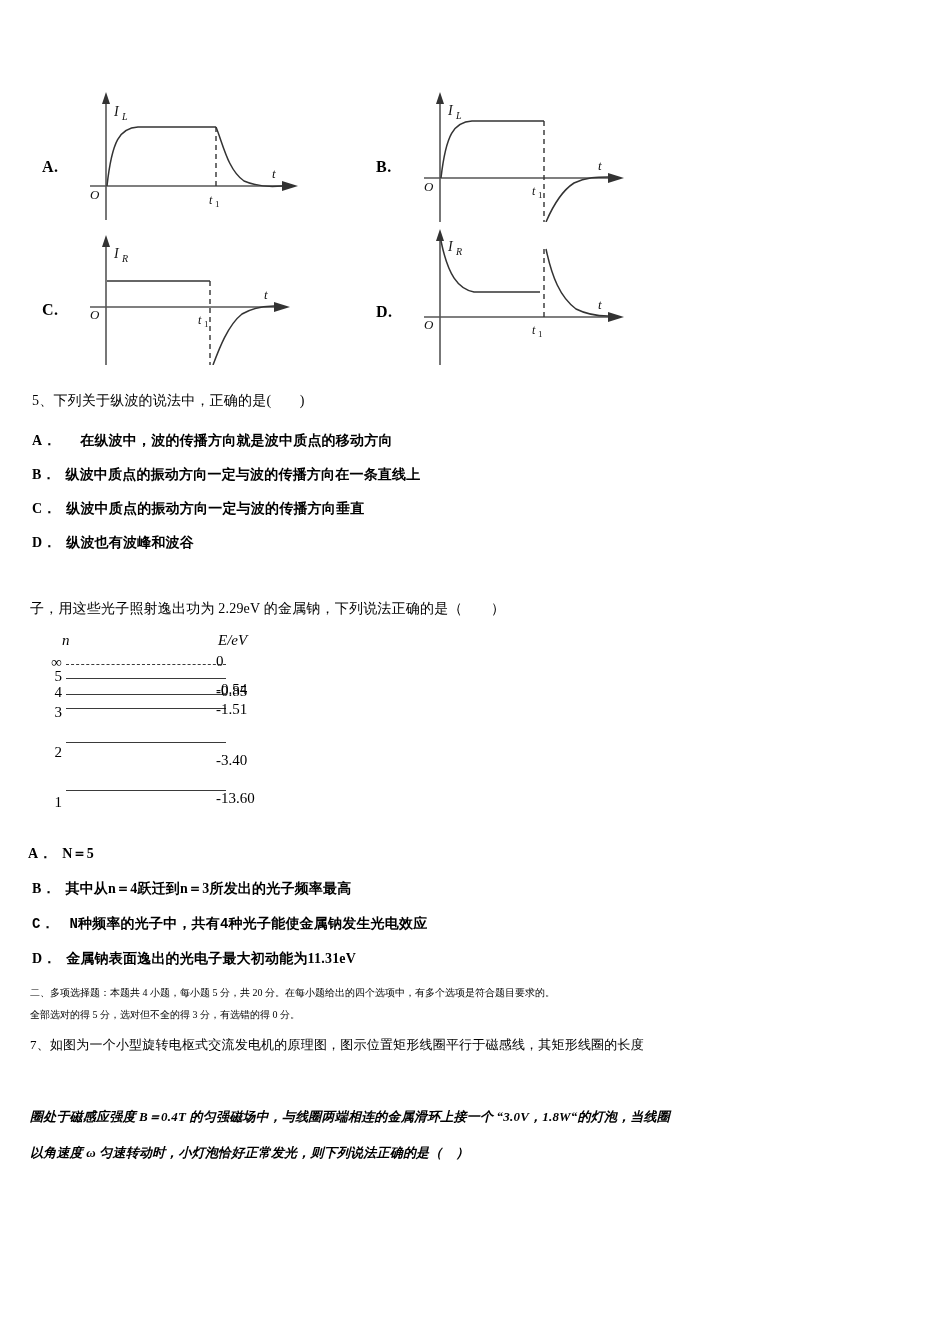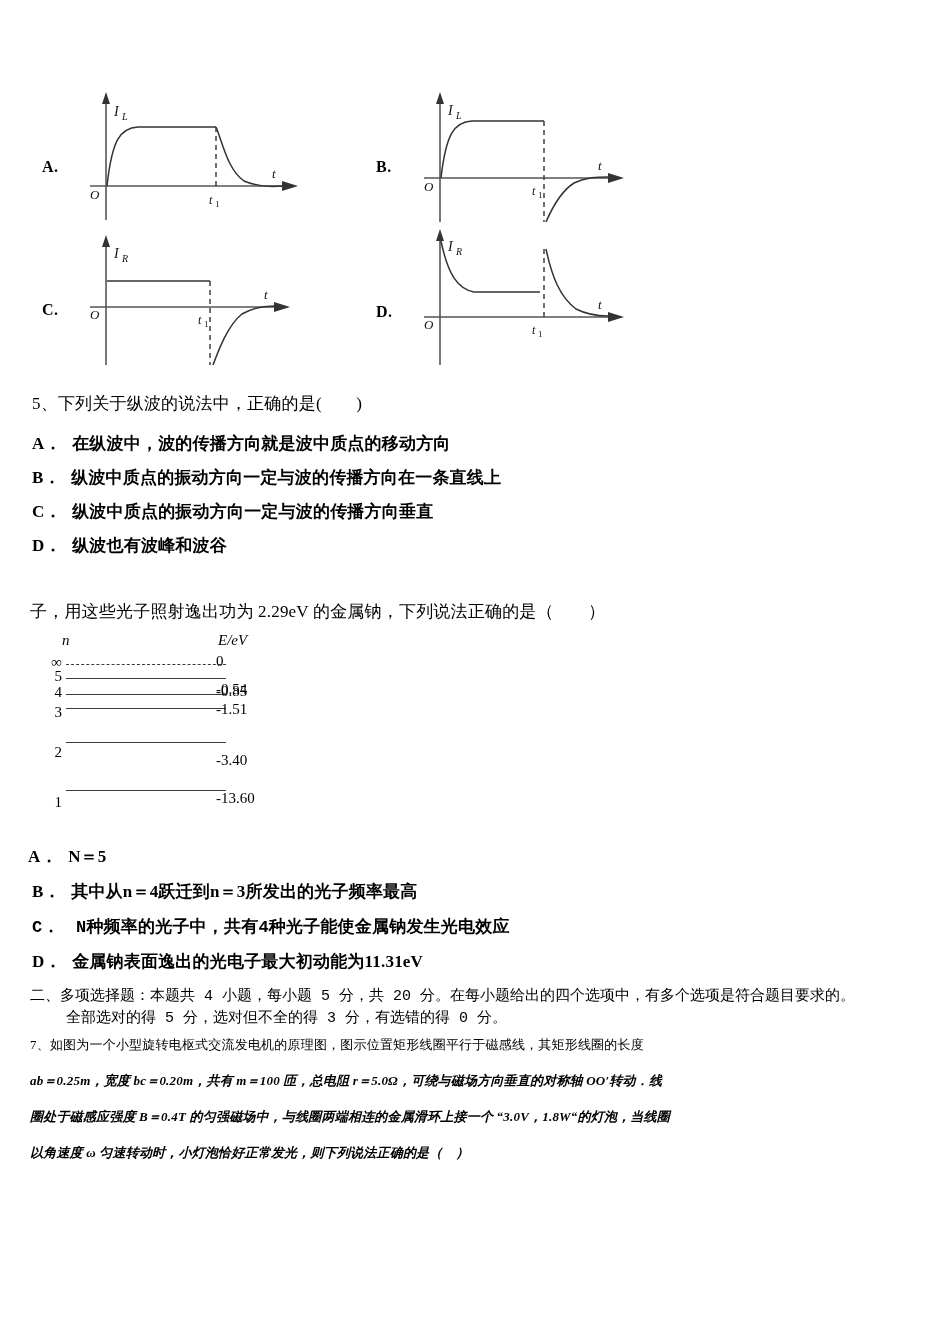--- a/index.html
+++ b/index.html
@@ -53,38 +53,37 @@
   .graph-svg {
     position: absolute;
     left: 38px;
     top: 0;
   }
 
   
   .qline {
     position: absolute;
     font-family: "Liberation Serif", "DejaVu Serif", serif;
-    font-size: 17px;
+    font-size: 14px;
     color: #000;
     white-space: nowrap;
     letter-spacing: 0.2px;
   }
   .q-stem {
     font-weight: normal;
   }
   .q-opt {
     font-weight: bold;
   }
   .q-opt .optbody {
     font-weight: bold;
   }
   .sec-head {
-    font-size: 15px;
+    font-size: 10px;
     letter-spacing: 0px;
-    font-family: Liberation Mono, monospace;
   }
   .q7line {
     font-size: 13px;
   }
   .bolditalic {
     font-weight: bold;
     font-style: italic;
   }
 
   
@@ -220,21 +219,21 @@
         <text x="122" y="109" font-family="Liberation Serif, serif" font-size="12" font-style="italic" fill="#111">t</text>
         <text x="128" y="112" font-family="Liberation Serif, serif" font-size="9" fill="#111">1</text>
       </svg>
     </div>
   </div>
 
   <div class="qline q-stem" style="left:32px; top:392px;">5、下列关于纵波的说法中，正确的是(　　)</div>
 
   <div class="qline q-opt" style="left:32px; top:432px;">
     <span>A．</span>
-    <span class="optbody" style="margin-left:6px;">在纵波中，波的传播方向就是波中质点的移动方向</span>
+    <span class="optbody" style="margin-left:20px;">在纵波中，波的传播方向就是波中质点的移动方向</span>
   </div>
 
   <div class="qline q-opt" style="left:32px; top:500px;">
     <span>C．</span>
     <span class="optbody" style="margin-left:6px;">纵波中质点的振动方向一定与波的传播方向垂直</span>
   </div>
 
   <div class="qline q-opt" style="left:32px; top:466px;">
     <span>B．</span>
     <span class="optbody" style="margin-left:6px;">纵波中质点的振动方向一定与波的传播方向在一条直线上</span>
@@ -290,20 +289,19 @@
     <span>C．</span>
     <span class="optbody" style="margin-left:6px;">N种频率的光子中，共有4种光子能使金属钠发生光电效应</span>
   </div>
 
   <div class="qline q-opt" style="left:32px; top:950px;">
     <span>D．</span>
     <span class="optbody" style="margin-left:6px;">金属钠表面逸出的光电子最大初动能为11.31eV</span>
   </div>
 
   <div class="qline sec-head" style="left:30px; top:986px;">二、多项选择题：本题共 4 小题，每小题 5 分，共 20 分。在每小题给出的四个选项中，有多个选项是符合题目要求的。</div>
-  <div class="qline sec-head" style="left:30px; top:1008px;margin-left:36px;">全部选对的得 5 分，选对但不全的得 3 分，有选错的得 0 分。</div>
+  <div class="qline sec-head" style="left:30px; top:1008px;">全部选对的得 5 分，选对但不全的得 3 分，有选错的得 0 分。</div>
 
   <div class="qline q7line" style="left:30px; top:1036px;">7、如图为一个小型旋转电枢式交流发电机的原理图，图示位置矩形线圈平行于磁感线，其矩形线圈的长度</div>
-  <div class="qline q7line bolditalic" style="left:30px; top:1072px;">ab＝0.25m，宽度 bc＝0.20m，共有 m＝100 匝，总电阻 r＝5.0Ω，可绕与磁场方向垂直的对称轴 OO′转动．线</div>
   <div class="qline q7line bolditalic" style="left:30px; top:1108px;">圈处于磁感应强度 B＝0.4T 的匀强磁场中，与线圈两端相连的金属滑环上接一个 “3.0V，1.8W“的灯泡，当线圈</div>
   <div class="qline q7line bolditalic" style="left:30px; top:1144px;">以角速度 ω 匀速转动时，小灯泡恰好正常发光，则下列说法正确的是（　）</div>
 
 </div>
 
 </body></html>

